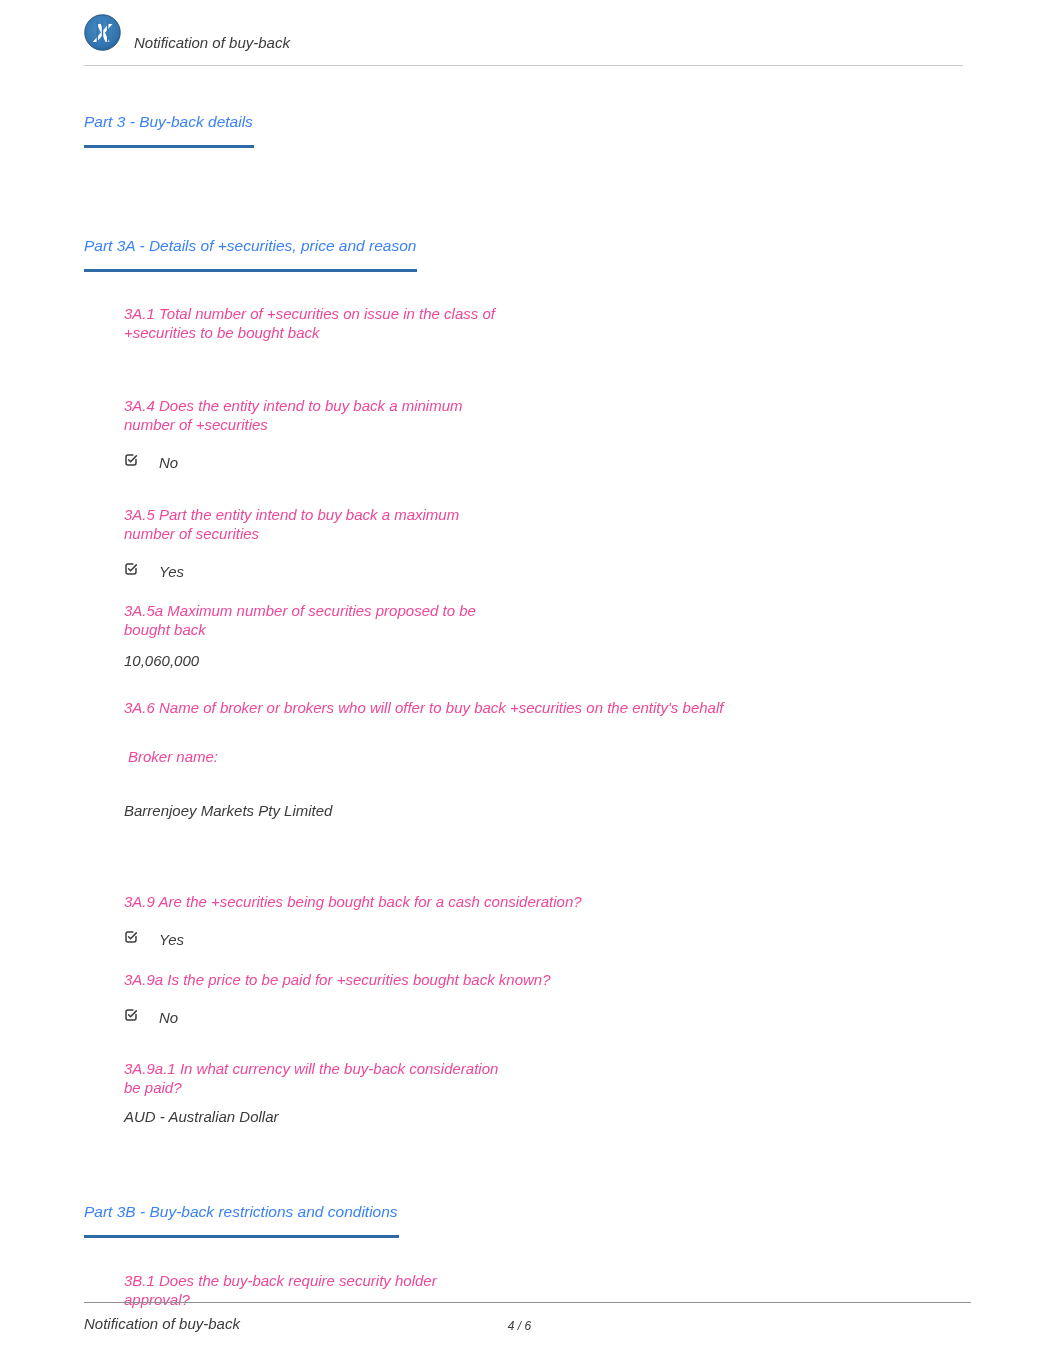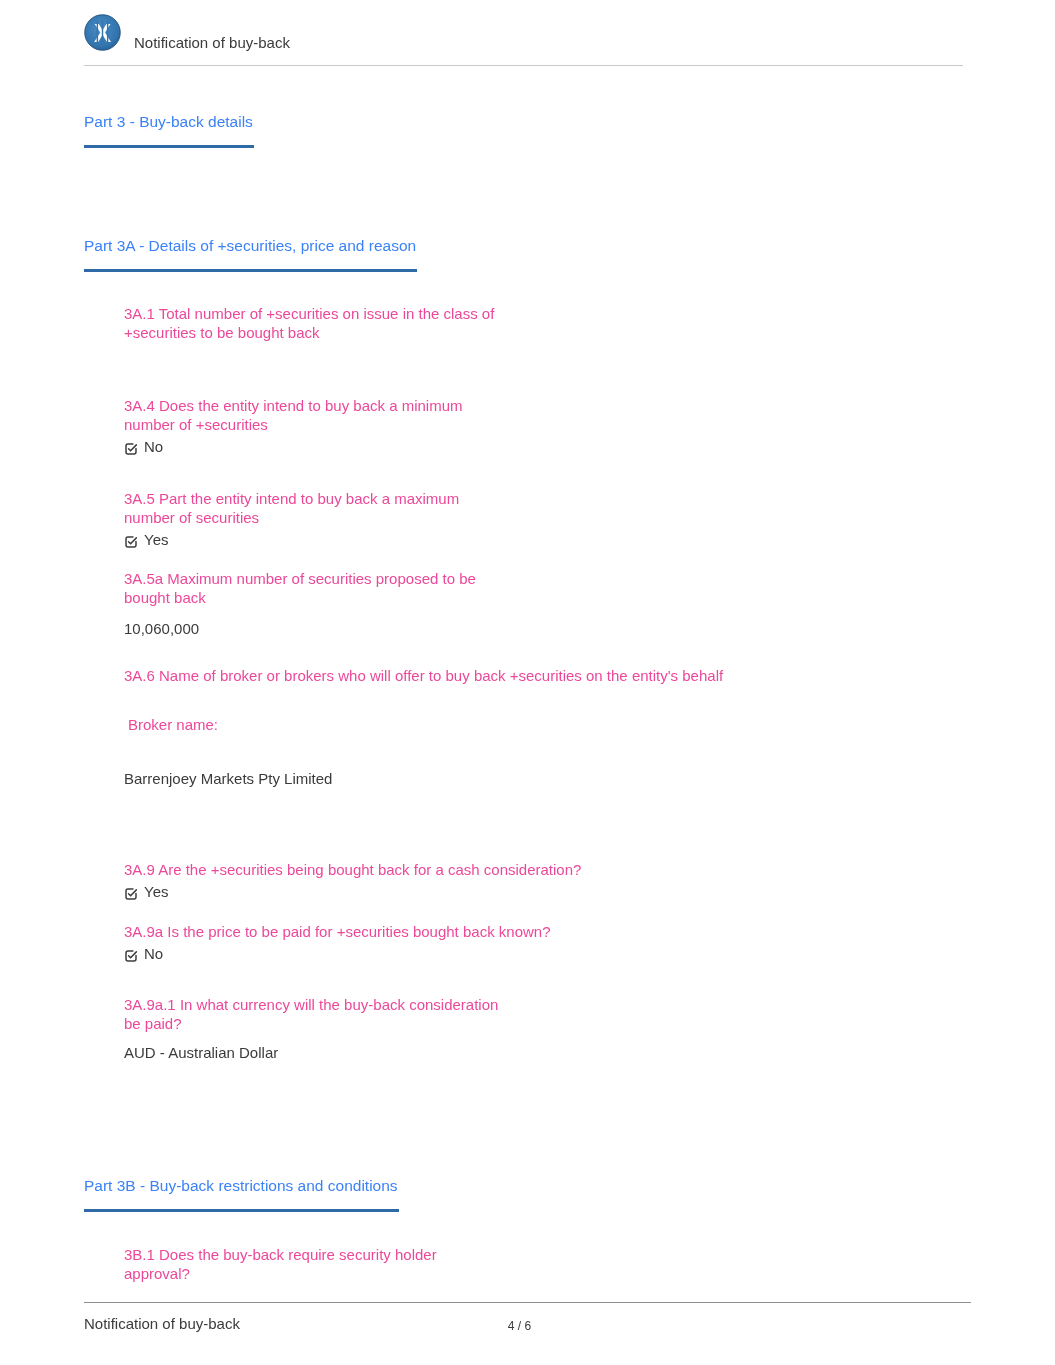--- a/index.html
+++ b/index.html
@@ -8,20 +8,21 @@
     position: relative;
     width: 1011px;
     height: 1365px;
     margin: 0 auto;
     background: #ffffff;
     font-family: "Liberation Sans", sans-serif;
     color: #3b3b3b;
     font-size: 15px;
     line-height: 19px;
     overflow: hidden;
+    font-style: italic;
   }
 
   
   .header {
     display: flex;
     align-items: flex-end;
     gap: 13px;
     padding: 14px 70px 0 62px;
   }
   .logo { width: 37px; height: 37px; flex: 0 0 auto; }
@@ -42,31 +43,31 @@
     margin-top: 14px;
     height: 3px;
     background: #2e6ba6;
   }
   .rule-part3 { width: 170px; }
   .rule-part3a { width: 333px; }
   .rule-part3b { width: 315px; }
 
   .mt-part3-heading { margin-top: 46px; }
   .mt-part3a-heading { margin-top: 88px; }
-  .mt-part3b-heading { margin-top: 114px; }
+  .mt-part3b-heading { margin-top: 76px; }
 
   
   .fields { margin-left: 102px; margin-right: 70px; }
   .field-label { white-space: pre-line; color: #ec4899; }
   .field-value { color: #3b3b3b; }
   .answer-row {
     display: flex;
-    align-items: flex-end;
-    gap: 6px;
-    margin-top: 3px;
+    align-items: flex-start;
+    gap: 21px;
+    margin-top: 19px;
   }
   .check-icon { width: 14px; height: 14px; flex: 0 0 auto; display: block; }
 
   .mt-q3a1 { margin-top: 32px; }
   .mt-q3a1-value { margin-top: 11px; }
   .mt-q3a4 { margin-top: 54px; }
   .mt-q3a5 { margin-top: 33px; }
   .mt-q3a5a { margin-top: 20px; }
   .mt-q3a5a-value { margin-top: 12px; }
   .mt-q3a6 { margin-top: 28px; }

